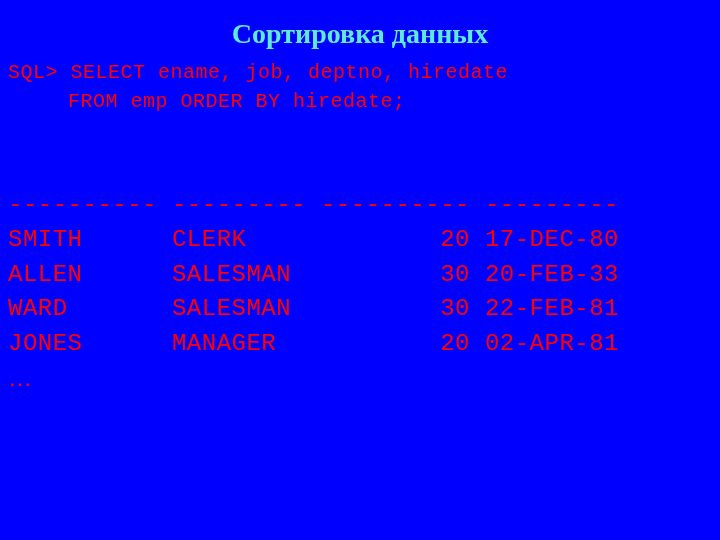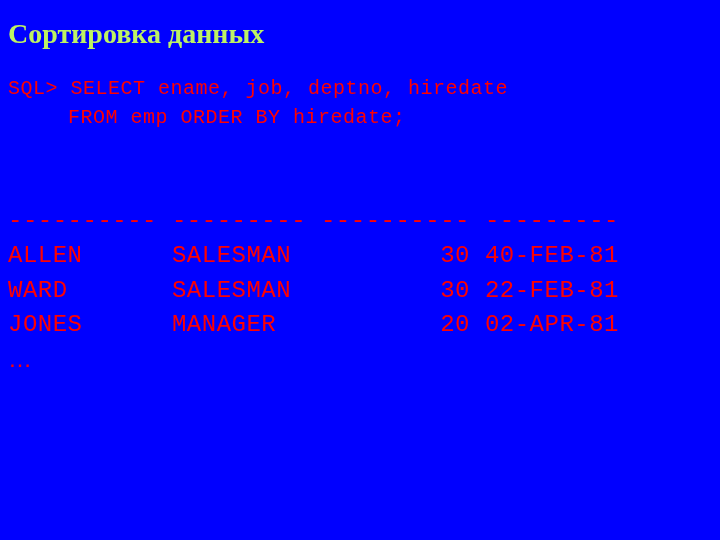--- a/index.html
+++ b/index.html
@@ -7,26 +7,26 @@
       width: 720px;
       height: 540px;
       background: #0000ff;
       font-family: 'Courier New', monospace;
       overflow: hidden;
     }
     .container {
       padding: 18px 8px 8px 8px;
     }
     .title {
-      color: #bef264;
+      color: #5eead4;
       font-family: 'Times New Roman', serif;
       font-size: 28px;
       font-weight: bold;
-      text-align: left;
-      margin-bottom: 24px;
+      text-align: center;
+      margin-bottom: 8px;
     }
     .sql-block {
       font-family: 'Courier New', monospace;
       font-size: 20px;
       color: #ff0000;
       line-height: 1.45;
       letter-spacing: 0.5px;
     }
     .sql-indent { padding-left: 60px; display: inline-block; }
     .result-block {
@@ -53,15 +53,15 @@
 
   <div class="sql-block">
     <div>
       <span>SQL&gt;</span> <span>SELECT ename, job, deptno, hiredate</span>
     </div>
     <div>
       <span class="sql-indent"><span>FROM emp</span> <span>ORDER BY</span> <span>hiredate;</span></span>
     </div>
   </div>
 
-  <div class="result-block"><div>---------- --------- ---------- ---------</div><div>ALLEN      SALESMAN          30 40-FEB-81</div><div>WARD       SALESMAN          30 22-FEB-81</div><div>JONES      MANAGER           20 02-APR-81</div></div>
+  <div class="result-block"><div>---------- --------- ---------- ---------</div><div>SMITH      CLERK             20 17-DEC-80</div><div>ALLEN      SALESMAN          30 20-FEB-33</div><div>WARD       SALESMAN          30 22-FEB-81</div><div>JONES      MANAGER           20 02-APR-81</div></div>
   <div class="ellipsis">…</div>
 </div>
 
 </body></html>

